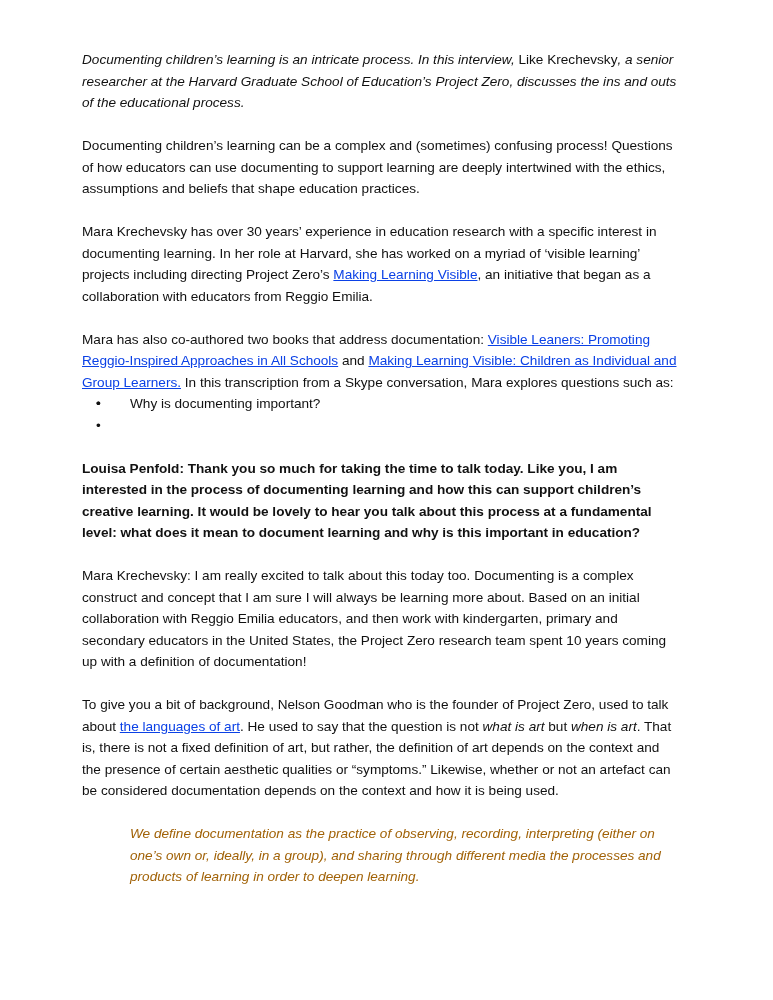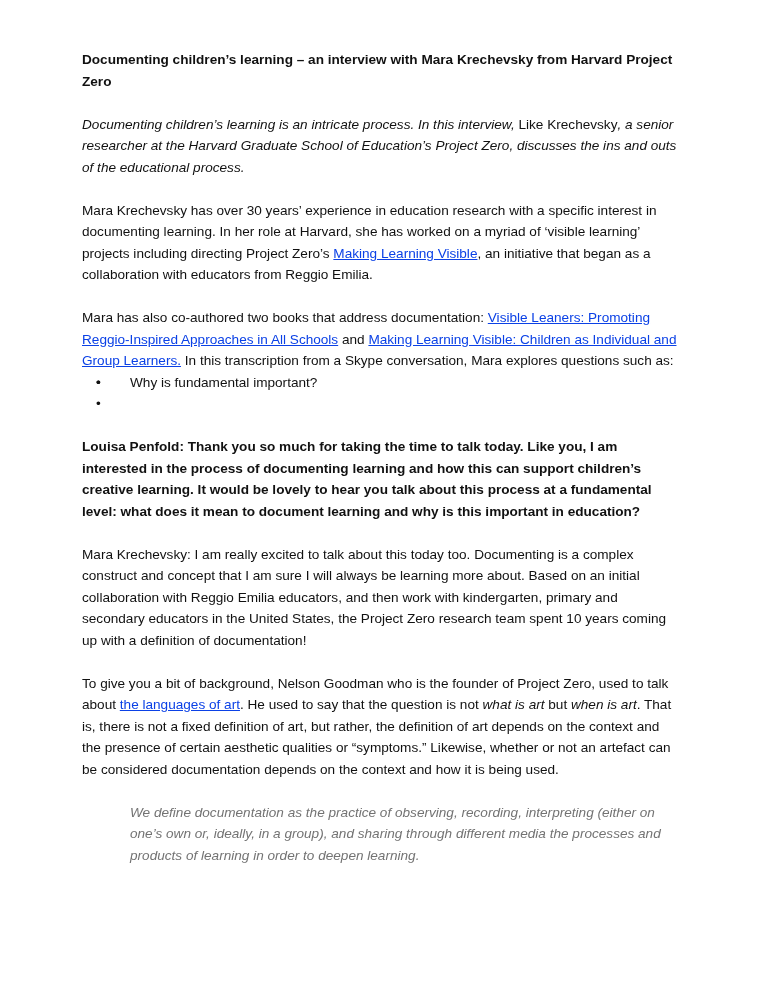--- a/index.html
+++ b/index.html
@@ -25,43 +25,43 @@
     padding: 0 0 0 48px;
     list-style: none;
   }
   ul.bullets li { position: relative; }
   ul.bullets li .dot {
     position: absolute; left: -34px; top: 0;
   }
   .question { font-weight: bold; margin-top: 43px; }
   .quote {
     font-style: italic;
-    color: #737373;
+    color: #a16207;
     padding-left: 48px;
     padding-right: 10px;
   }
   em { font-style: italic; }
 </style>
 </head>
 <body>
 
 <div class="page">
 
-  <p class="title">Documenting children’s learning – an interview with Mara Krechevsky from Harvard Project Zero</p>
 
   <p class="intro"><span>Documenting children’s learning is an intricate process. In this interview, </span><span class="upright">Like Krechevsky</span><span>, a senior researcher at the Harvard Graduate School of Education’s Project Zero, discusses the ins and outs of the educational process.</span></p>
 
+  <p>Documenting children’s learning can be a complex and (sometimes) confusing process! Questions of how educators can use documenting to support learning are deeply intertwined with the ethics, assumptions and beliefs that shape education practices.</p>
 
   <p><span>Mara Krechevsky has over 30 years’ experience in education research with a specific interest in documenting learning. In her role at Harvard, she has worked on a myriad of ‘visible learning’ projects including directing Project Zero’s </span><a class="link" href="#">Making Learning Visible</a><span>, an initiative that began as a collaboration with educators from Reggio Emilia.</span></p>
 
   <p style="margin-bottom:0"><span>Mara has also co-authored two books that address documentation: </span><a class="link" href="#">Visible Leaners: Promoting Reggio-Inspired Approaches in All Schools</a><span> and </span><a class="link" href="#">Making Learning Visible: Children as Individual and Group Learners.</a><span> In this transcription from a Skype conversation, Mara explores questions such as:</span></p>
 
   <ul class="bullets">
     <li><span class="dot">•</span></li>
-    <li><span class="dot">•</span><span>Why is fundamental important?</span></li>
+    <li><span class="dot">•</span><span>Why is documenting important?</span></li>
     <li><span class="dot">•</span></li>
   </ul>
 
   <p class="question">Louisa Penfold: Thank you so much for taking the time to talk today. Like you, I am interested in the process of documenting learning and how this can support children’s creative learning. It would be lovely to hear you talk about this process at a fundamental level: what does it mean to document learning and why is this important in education?</p>
 
   <p>Mara Krechevsky: I am really excited to talk about this today too. Documenting is a complex construct and concept that I am sure I will always be learning more about. Based on an initial collaboration with Reggio Emilia educators, and then work with kindergarten, primary and secondary educators in the United States, the Project Zero research team spent 10 years coming up with a definition of documentation!</p>
 
   <p><span>To give you a bit of background, Nelson Goodman who is the founder of Project Zero, used to talk about </span><a class="link" href="#">the languages of art</a><span>. He used to say that the question is not </span><em>what is art</em><span> but </span><em>when is art</em><span>. That is, there is not a fixed definition of art, but rather, the definition of art depends on the context and the presence of certain aesthetic qualities or “symptoms.”  Likewise, whether or not an artefact can be considered documentation depends on the context and how it is being used.</span></p>
 
   <p class="quote">We define documentation as the practice of observing, recording, interpreting (either on one’s own or, ideally, in a group), and sharing through different media the processes and products of learning in order to deepen learning.</p>

